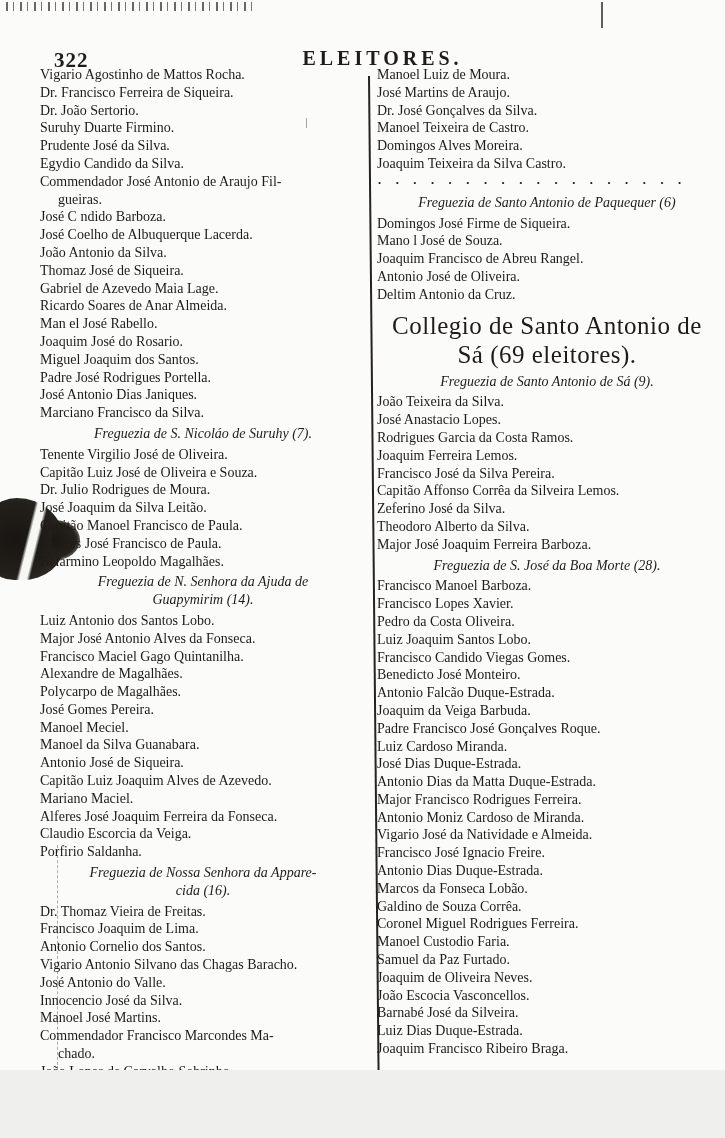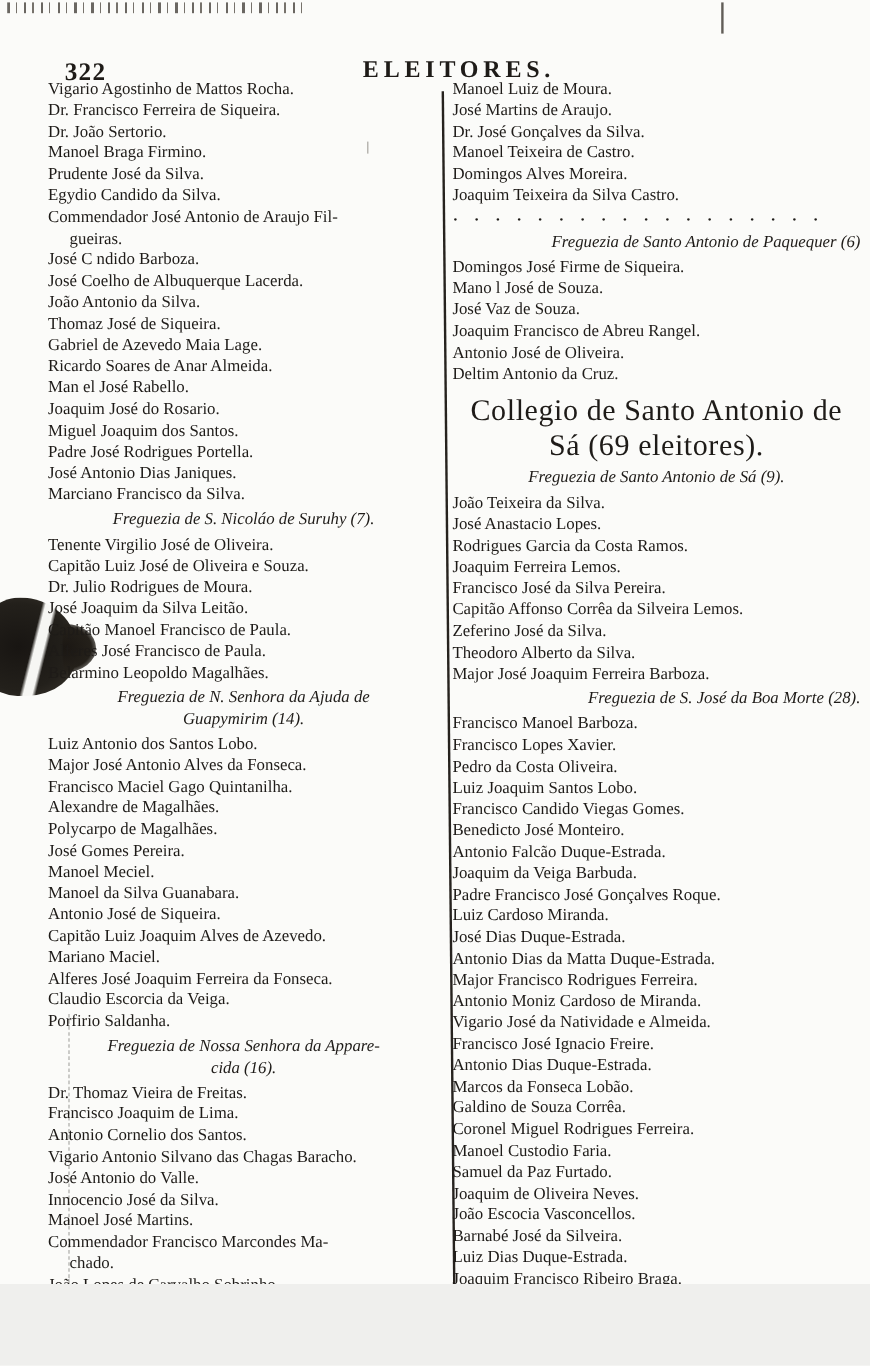--- a/index.html
+++ b/index.html
@@ -33,21 +33,21 @@
   .name{
     padding-left:18px;text-indent:-18px;
     white-space:pre-line;
   }
   .freg{
     font-style:italic;
     white-space:pre-line;
     margin:3px 0 3px 0;
   }
   .freg.center{text-align:center;}
-  .freg.left{text-align:right;}
+  .freg.left{text-align:center;}
   .dotted{
     font-size:9px;letter-spacing:14.5px;line-height:16px;
     overflow:hidden;white-space:nowrap;
     margin:2px 0 1px 1px;
   }
   .college{
     font-size:25px;line-height:29px;
     text-align:center;white-space:pre-line;
     margin:7px 0 4px 0;letter-spacing:.5px;
   }
@@ -103,21 +103,21 @@
   <div class="column-divider"></div>
   <div class="left-margin-rule"></div>
 
   <div class="ink-blot"></div>
   <div class="ink-blot-tip"></div>
 
   <div class="col col-left">
       <div class="name">Vigario Agostinho de Mattos Rocha.</div>
       <div class="name">Dr. Francisco Ferreira de Siqueira.</div>
       <div class="name">Dr. João Sertorio.</div>
-      <div class="name">Manoel Braga Firmino.</div>
+      <div class="name">Suruhy Duarte Firmino.</div>
       <div class="name">Prudente José da Silva.</div>
       <div class="name">Egydio Candido da Silva.</div>
       <div class="name">Commendador José Antonio de Araujo Fil-
 gueiras.</div>
       <div class="name">José C ndido Barboza.</div>
       <div class="name">José Coelho de Albuquerque Lacerda.</div>
       <div class="name">João Antonio da Silva.</div>
       <div class="name">Thomaz José de Siqueira.</div>
       <div class="name">Gabriel de Azevedo Maia Lage.</div>
       <div class="name">Ricardo Soares de Anar Almeida.</div>
@@ -168,21 +168,20 @@
       <div class="name">Manoel Luiz de Moura.</div>
       <div class="name">José Martins de Araujo.</div>
       <div class="name">Dr. José Gonçalves da Silva.</div>
       <div class="name">Manoel Teixeira de Castro.</div>
       <div class="name">Domingos Alves Moreira.</div>
       <div class="name">Joaquim Teixeira da Silva Castro.</div>
       <div class="dotted">••••••••••••••••••</div>
       <div class="freg left">Freguezia de Santo Antonio de Paquequer (6)</div>
       <div class="name">Domingos José Firme de Siqueira.</div>
       <div class="name">Mano l José de Souza.</div>
-      <div class="name">José Vaz de Souza.</div>
       <div class="name">Joaquim Francisco de Abreu Rangel.</div>
       <div class="name">Antonio José de Oliveira.</div>
       <div class="name">Deltim Antonio da Cruz.</div>
       <div class="college">Collegio de Santo Antonio de
 Sá (69 eleitores).</div>
       <div class="freg center">Freguezia de Santo Antonio de Sá (9).</div>
       <div class="name">João Teixeira da Silva.</div>
       <div class="name">José Anastacio Lopes.</div>
       <div class="name">Rodrigues Garcia da Costa Ramos.</div>
       <div class="name">Joaquim Ferreira Lemos.</div>

